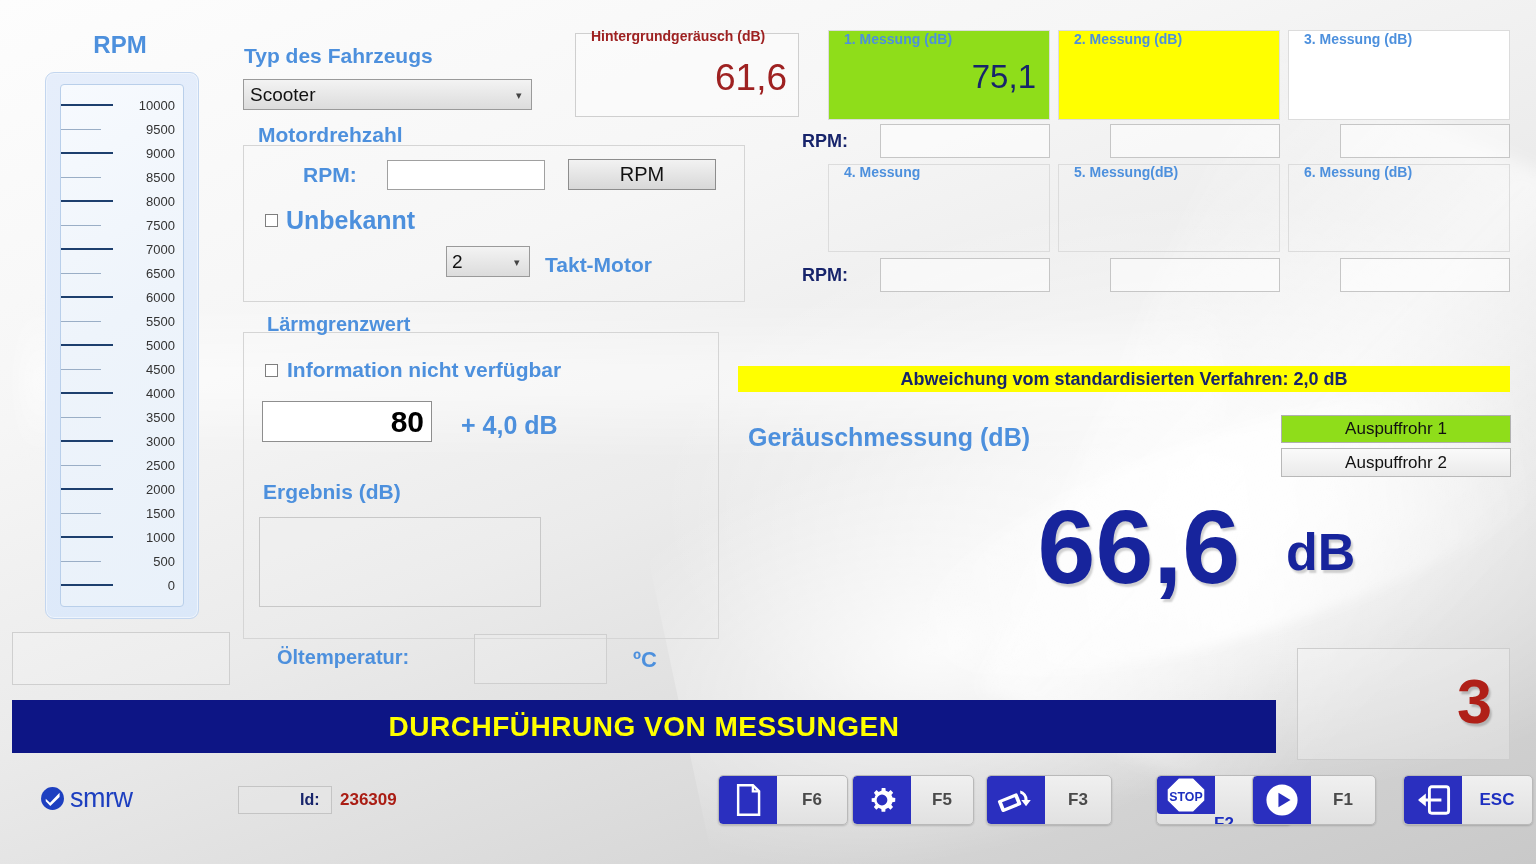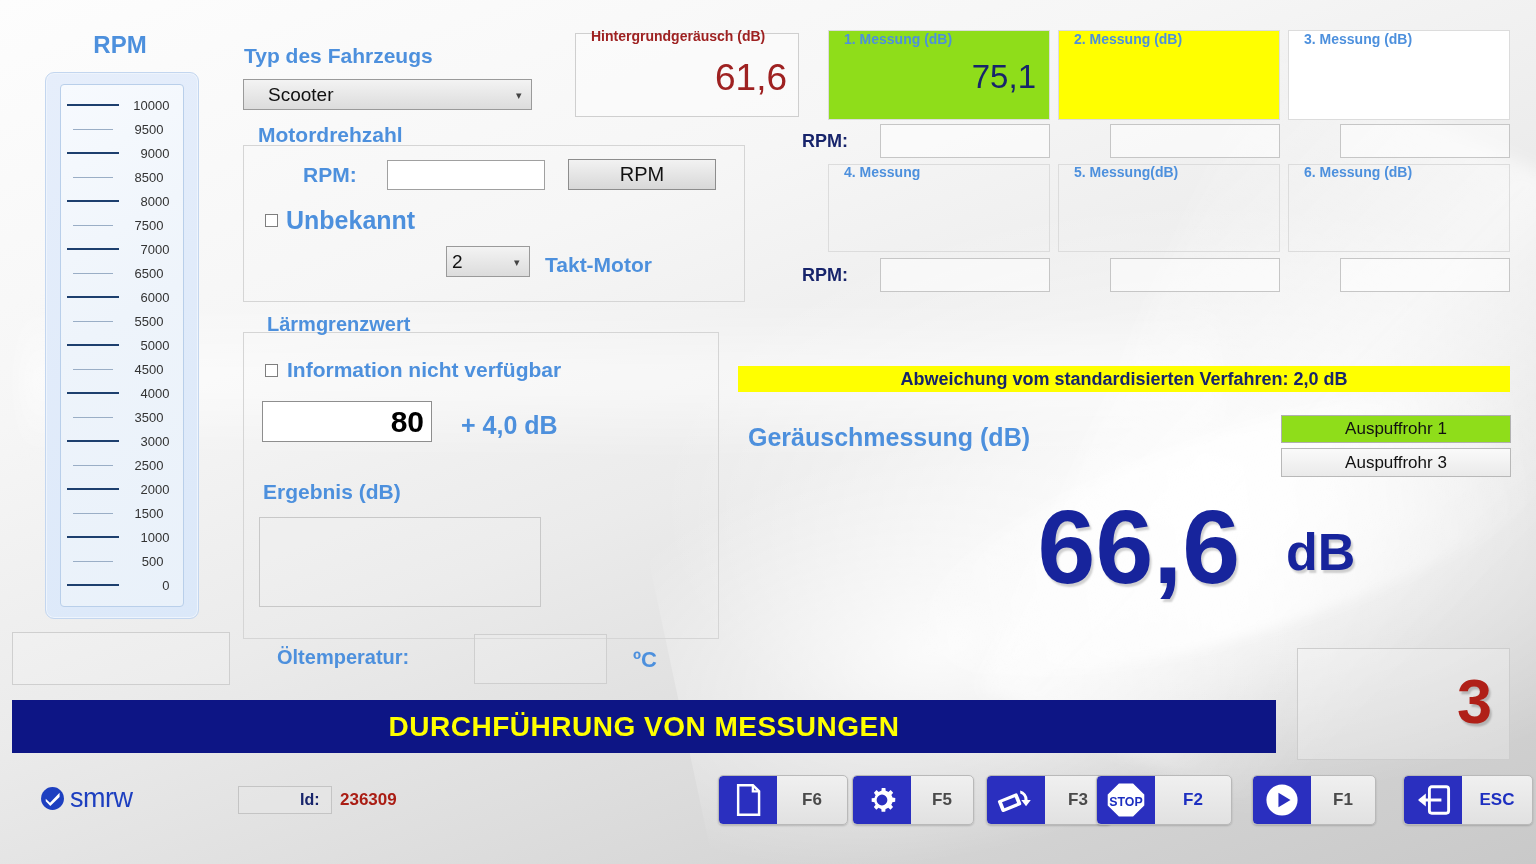--- a/index.html
+++ b/index.html
@@ -28,31 +28,31 @@
   .abs{position:absolute;}
 
   
   #rpm-title{left:0;top:31px;width:240px;text-align:center;color:#4d90dd;font-weight:bold;font-size:24px;}
   #rpm-gauge-outer{left:45px;top:72px;width:152px;height:545px;
      background:linear-gradient(135deg,#e6eefb,#dbe8f9);border:1px solid #c3d6ef;border-radius:9px;
      box-shadow:0 0 0 1px #eef4fc inset;}
   #rpm-gauge-inner{position:absolute;left:14px;top:11px;right:14px;bottom:11px;
      background:linear-gradient(150deg,#f7fafe 0%,#eef4fb 45%,#e9f1fa 100%);
      border:1px solid #b9cfea;border-radius:4px;overflow:hidden;}
-  .tickrow{position:absolute;left:0;right:8px;height:12px;display:flex;align-items:center;justify-content:center;}
+  .tickrow{position:absolute;left:0;right:8px;height:12px;display:flex;align-items:center;justify-content:space-between;}
   .tickline{display:block;height:0;border-top:2px solid #1d3f6e;margin-right:7px;}
   .tickline.minor{border-top:1px solid #9aaec6;}
   .ticklabel{font-size:13px;color:#333;font-family:"Liberation Sans",sans-serif;width:44px;text-align:right;}
 
   
   .blue-h{color:#4d90dd;font-weight:bold;}
   #veh-type-label{left:244px;top:44px;font-size:21px;}
   #veh-type-select{left:243px;top:79px;width:289px;height:31px;font-size:19px;
      background:linear-gradient(180deg,#f3f3f3,#dcdcdc);border:1px solid #9a9a9a;
-     font-family:"Liberation Sans",sans-serif;padding-left:24px;color:#111;appearance:none;-webkit-appearance:none;}
+     font-family:"Liberation Sans",sans-serif;padding-left:6px;color:#111;appearance:none;-webkit-appearance:none;}
   .selarrow{position:absolute;pointer-events:none;color:#444;font-size:11px;}
 
   
   .groupbox{position:absolute;border:1px solid #d5d5d5;background:transparent;}
   .grouplabel{position:absolute;background:transparent;padding:0 5px;font-weight:bold;color:#4d90dd;}
 
   #motor-group{left:243px;top:145px;width:500px;height:155px;}
   #motor-label{left:253px;top:123px;font-size:21px;}
   #rpm-in-label{left:303px;top:163px;font-size:21px;color:#4d90dd;font-weight:bold;}
   #rpm-input{left:387px;top:160px;width:148px;height:28px;background:#fff;border:1px solid #a0a0a0;
@@ -297,21 +297,21 @@
   </div>
 
 <div class="abs" id="deviation">Abweichung vom standardisierten Verfahren: 2,0 dB</div>
 
 <div class="abs blue-h" id="geraeusch-label">Geräuschmessung (dB)</div>
 <div class="abs" id="big-box"></div>
 <div class="abs" id="big-value">66,6</div>
 <div class="abs" id="big-unit">dB</div>
 
 <div class="abs" id="pipe1">Auspuffrohr 1</div>
-<div class="abs" id="pipe2">Auspuffrohr 3</div>
+<div class="abs" id="pipe2">Auspuffrohr 2</div>
 
 <div class="abs" id="count-box"></div>
 <div class="abs" id="count-value">3</div>
 
 <div class="abs" id="left-empty-box"></div>
 <div class="abs blue-h" id="oel-label">Öltemperatur:</div>
 <div class="abs" id="oel-input"></div>
 <div class="abs blue-h" id="oel-unit">ºC</div>
 
 <div class="abs" id="statusbar">
@@ -352,21 +352,21 @@
         <svg width="38" height="30" viewBox="0 0 36 28">
           <g transform="rotate(-22 16 16)">
             <rect x="2" y="9" width="20" height="12" rx="1.6" fill="#fff"></rect>
             <rect x="5.5" y="12" width="13" height="6" fill="#2a2fbf"></rect>
           </g>
           <path d="M22 5 a9 9 0 0 1 7 9 l3 0 l-4.5 6 l-4.5 -6 l3 0 a6 6 0 0 0 -4 -6.2 z" fill="#fff"></path>
         </svg>
       </div>
       <div class="kl">F3</div>
     </div>
-    <div class="fkey" style="left: 1096px; width: 134px;">
+    <div class="fkey" style="left: 1156px; width: 134px; flex-direction: column;">
       <div class="ic">
         <svg width="42" height="38" viewBox="0 0 44 40">
           <polygon points="14,2 30,2 42,14 42,26 30,38 14,38 2,26 2,14" fill="#fff" stroke="#2a2fbf" stroke-width="1.5"></polygon>
           <text x="22" y="26" font-family="Liberation Sans, sans-serif" font-size="13" font-weight="bold" fill="#1d2fc0" text-anchor="middle">STOP</text>
         </svg>
       </div>
       <div class="kl blue">F2</div>
     </div>
     <div class="fkey" style="left: 1252px; width: 122px;">
       <div class="ic">

